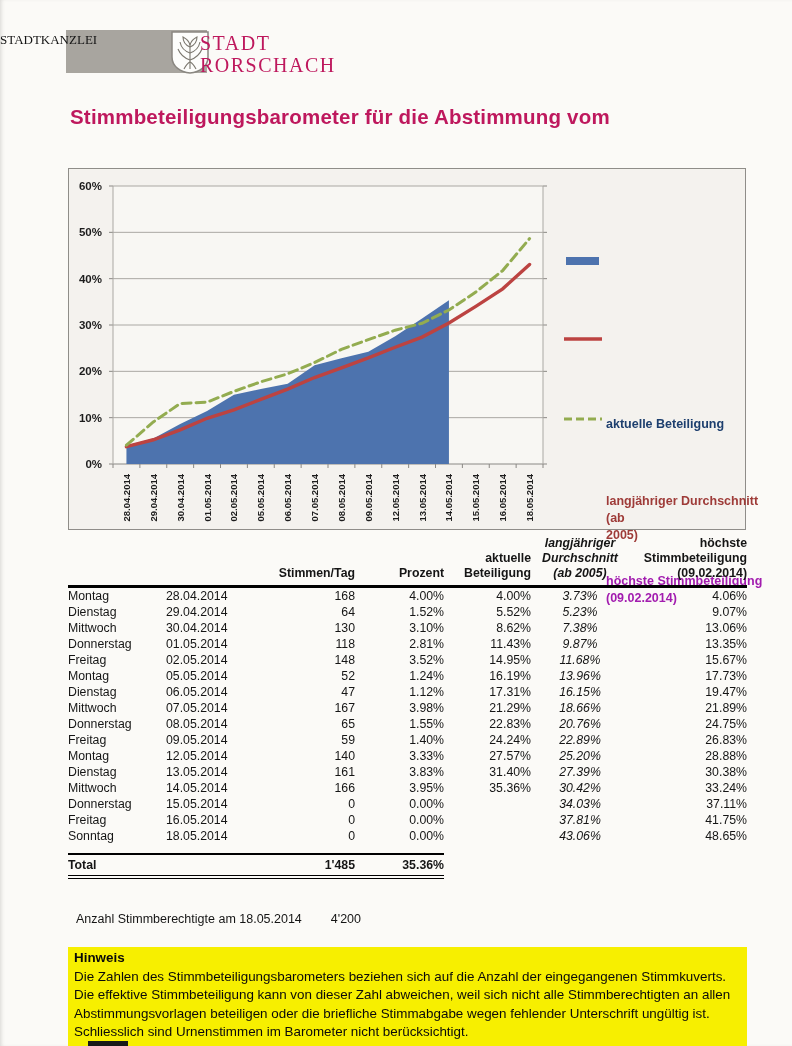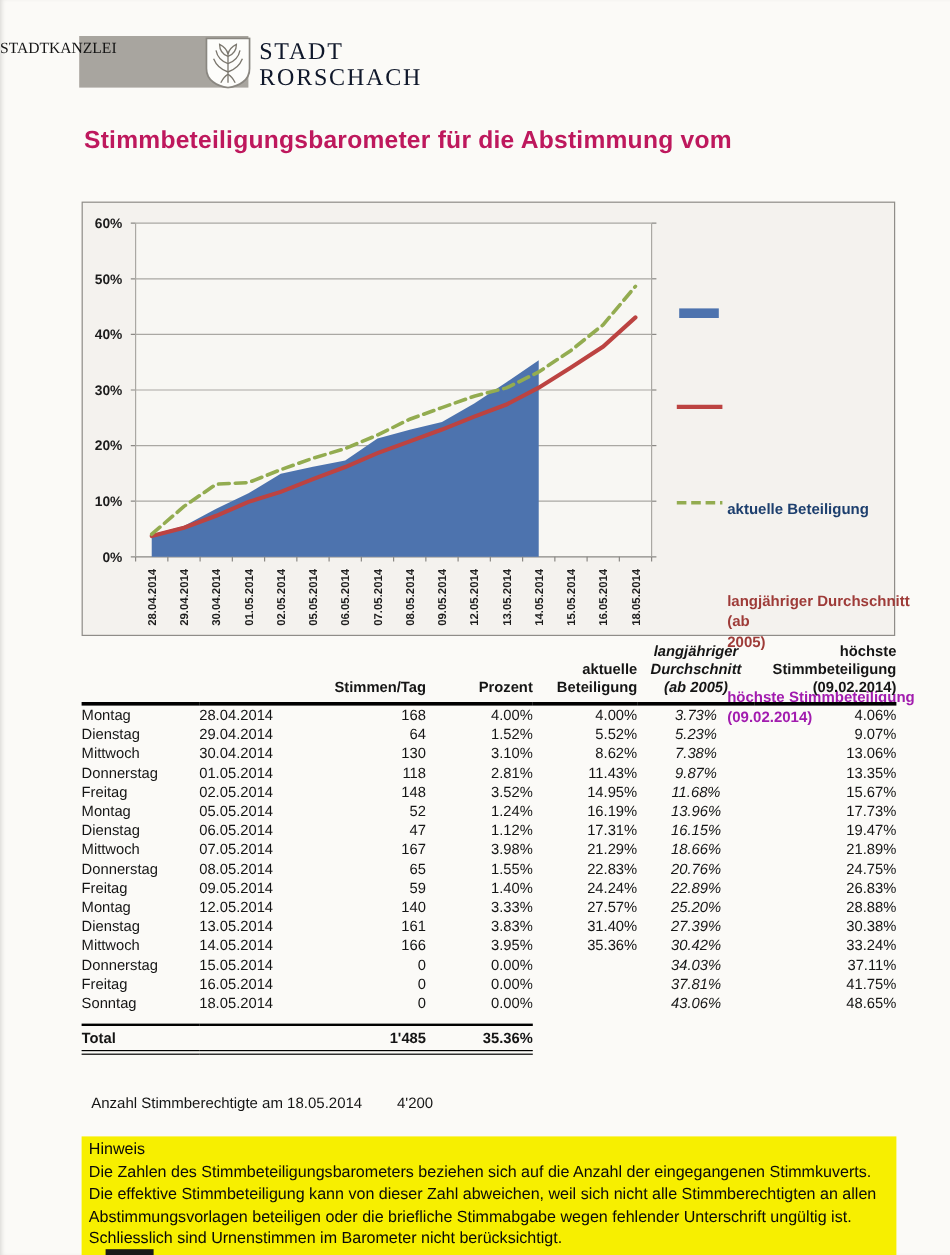--- a/index.html
+++ b/index.html
@@ -2,22 +2,22 @@
 <html><head>
 <meta charset="utf-8">
 <style>
   html,body{margin:0;padding:0;}
   body{background:#e8e6e2;font-family:"Liberation Sans", sans-serif;}
   .page{position:relative;width:792px;height:1046px;background:#fbfaf7;margin:0 auto;overflow:hidden;
         box-shadow:inset 3px 0 4px -2px rgba(0,0,0,.15);}
   
   .logo-bar{position:absolute;left:66px;top:30px;width:141px;height:43px;background:#a8a59f;}
   .shield{position:absolute;left:171px;top:31px;width:38px;height:43px;}
-  .logo-text{position:absolute;left:216px;top:32px;font-family:"Liberation Serif", serif;
-             font-size:20px;line-height:22px;letter-spacing:1.5px;color:#0f172a;}
+  .logo-text{position:absolute;left:200px;top:32px;font-family:"Liberation Serif", serif;
+             font-size:20px;line-height:22px;letter-spacing:1.5px;color:#be185d;}
   .dept{position:absolute;left:0;top:32px;width:747px;text-align:left;font-size:13px;color:#141414;font-family:Liberation Serif, serif;}
   
   .title{position:absolute;left:70px;top:101px;width:660px;font-size:20.5px;font-weight:bold;
          line-height:31px;color:#be185d;letter-spacing:.2px;}
   
   .chart{position:absolute;left:68px;top:168px;width:676px;height:360px;background:#f4f2ee;
          border:1px solid #8f8d89;}
   .chart svg{position:absolute;left:0;top:0;}
   .legend-item{position:absolute;font-size:12.5px;font-weight:bold;line-height:17px;width:160px;
                white-space:pre-line;}
@@ -39,21 +39,21 @@
   .c7{width:118px;text-align:right;}
   .spacer td{height:9px;border:none;}
   .total-row td{font-weight:bold;height:20px;line-height:20px;}
   .total-row .tb{border-top:2px solid #000;border-bottom:4px double #000;}
   
   .voters{position:absolute;left:76px;top:912px;width:600px;font-size:12.5px;color:#151515;}
   .voters .val{position:absolute;left:228px;width:57px;text-align:right;}
   
   .notice{position:absolute;left:68px;top:947px;width:667px;background:#f7ef00;color:#0a0a0a;
           font-size:13.4px;line-height:18.5px;padding:2px 6px 5px 6px;}
-  .notice .ntitle{font-weight:normal;}
+  .notice .ntitle{font-weight:bold;}
   .bottom-mark{position:absolute;left:88px;top:1041px;width:40px;height:5px;background:#191919;}
 </style>
 </head>
 <body>
 
 <div class="page">
 
   <div class="logo-bar"></div>
   <svg class="shield" viewBox="0 0 38 43">
     <path d="M1 1 H37 V26 C37 36 28 41 19 42 C10 41 1 36 1 26 Z" fill="#fdfdfb" stroke="#8a8781" stroke-width="1.5"></path>

